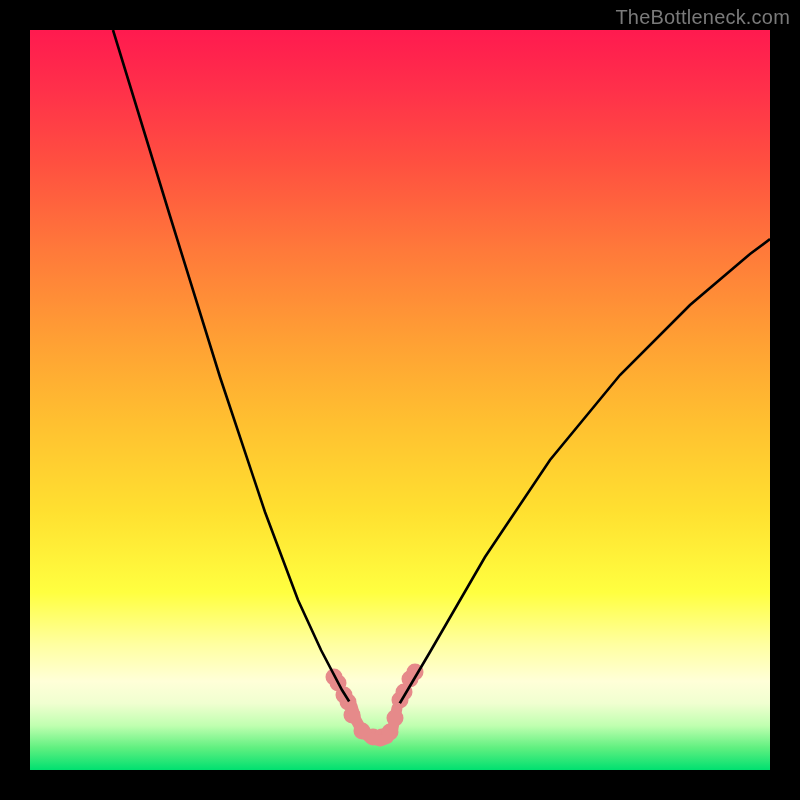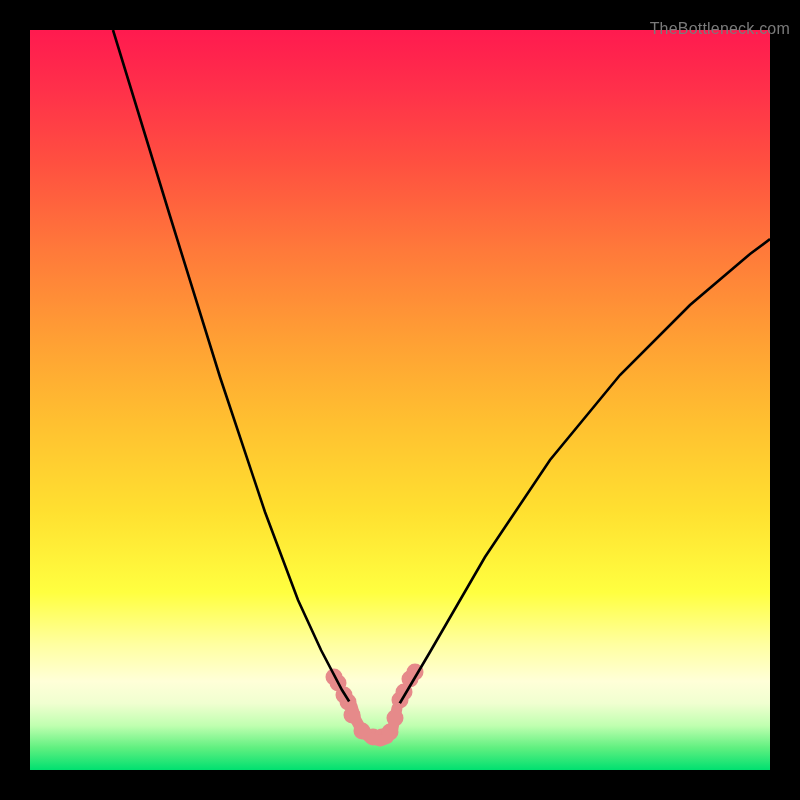--- a/index.html
+++ b/index.html
@@ -34,25 +34,25 @@
       #ffffa0 83%,
       #ffffd8 88%,
       #f0ffd0 91%,
       #c0ffb0 94%,
       #60f080 97%,
       #00e070 100%
     );
   }
   .watermark {
     position: absolute;
-    top: 20px;
+    top: 6px;
     right: 10px;
     color: #7a7a7a;
     font-family: Arial, Helvetica, sans-serif;
-    font-size: 16px;
+    font-size: 20px;
     letter-spacing: 0.2px;
   }
   svg.curve {
     position: absolute;
     left: 0;
     top: 0;
     width: 740px;
     height: 740px;
   }
 </style>

